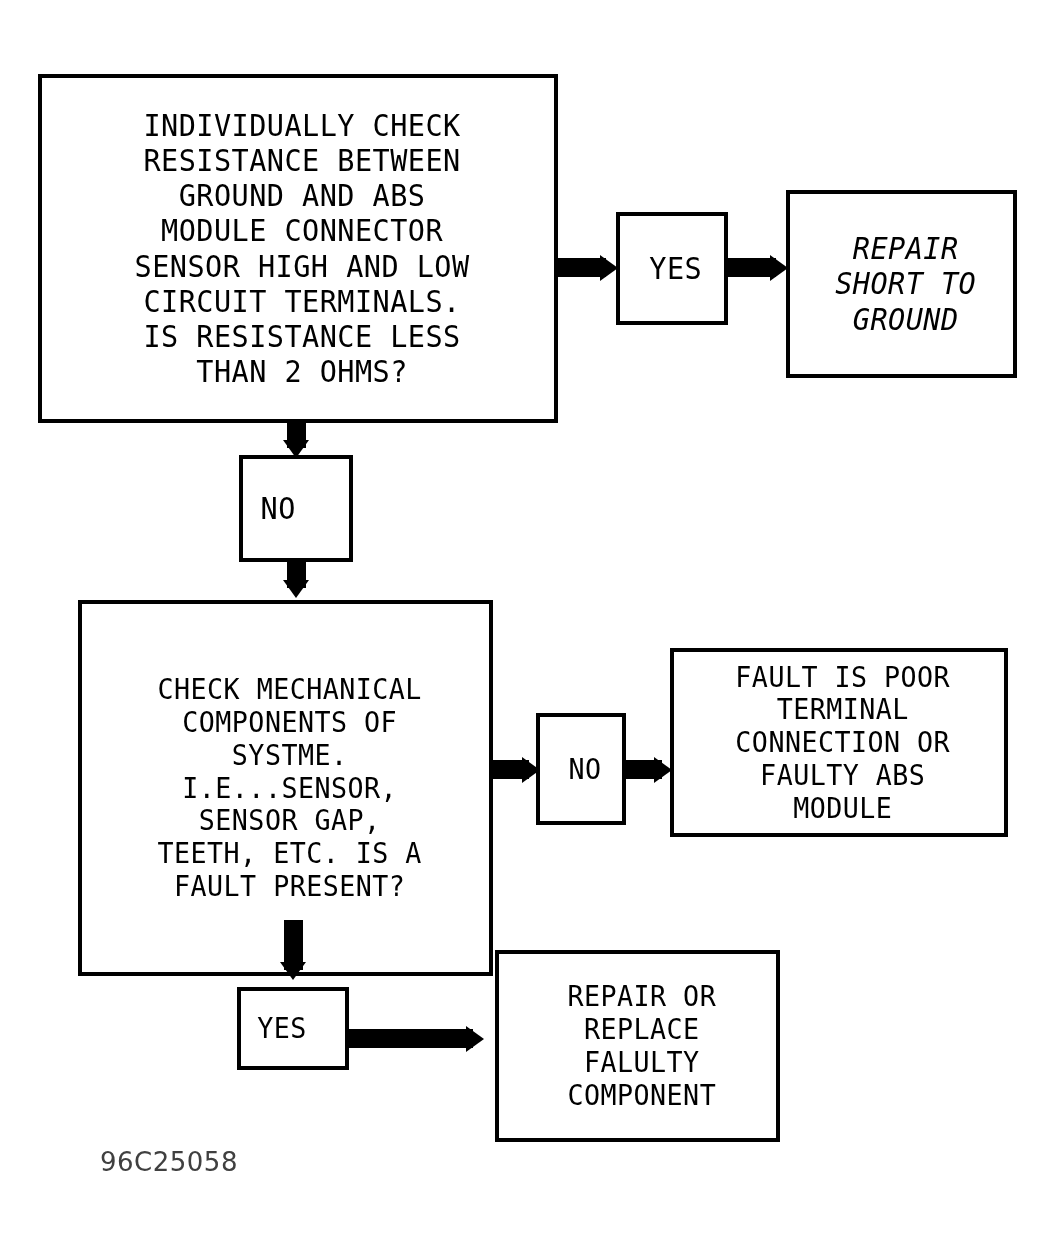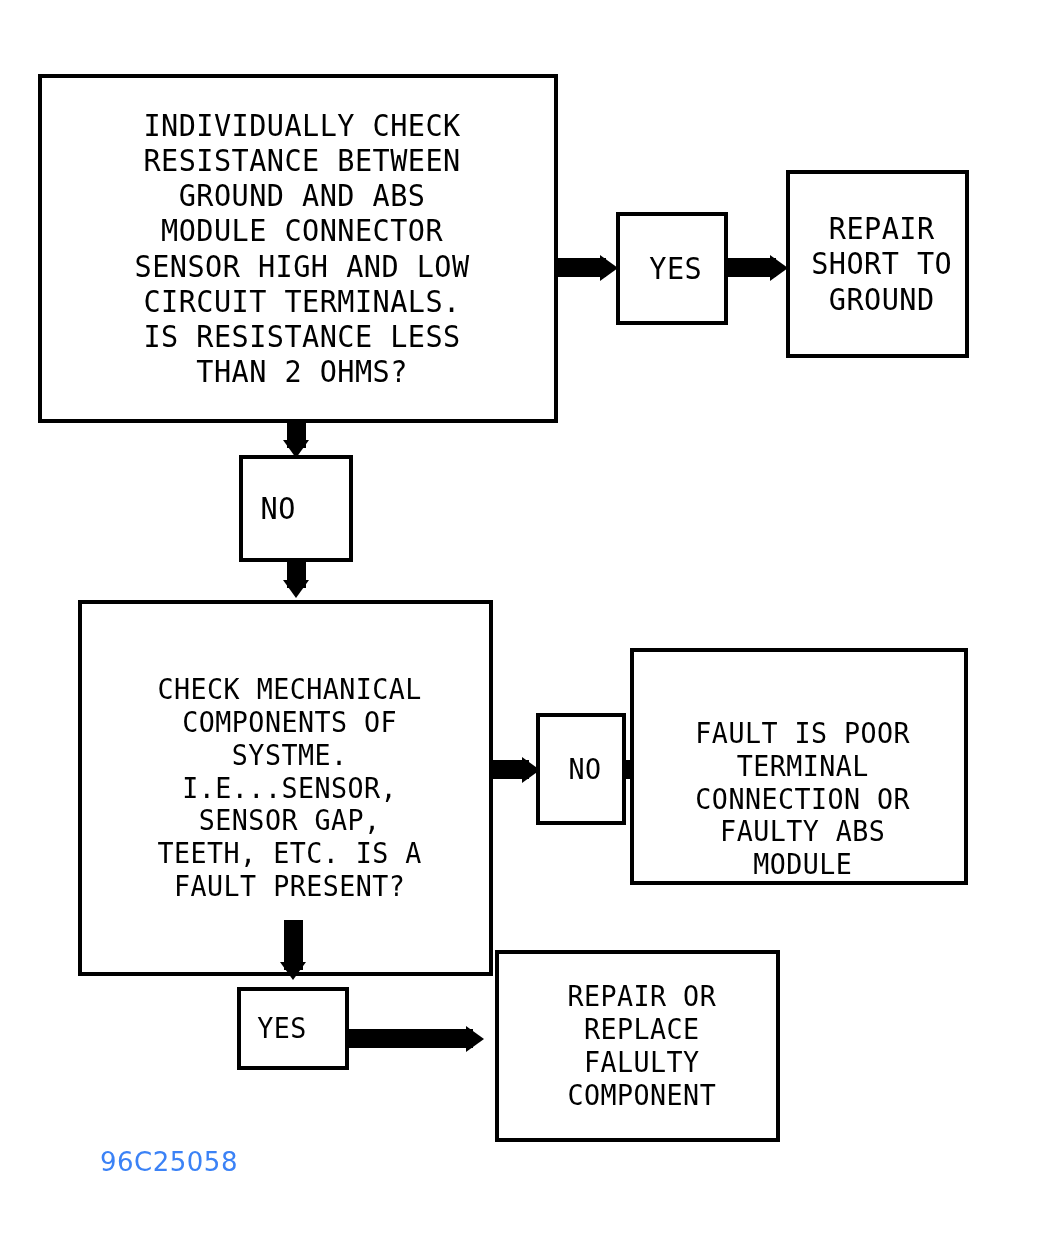--- a/index.html
+++ b/index.html
@@ -35,34 +35,34 @@
     transform: scaleX(0.92);
   }
 
   
   #node-check-resistance { left: 38px;  top: 74px;   width: 520px; height: 349px; }
   #node-check-resistance .txt { font-size: 31px; }
 
   #node-yes-top        { left: 616px; top: 212px;  width: 112px; height: 113px; }
   #node-yes-top .txt   { font-size: 31px; }
 
-  #node-repair-short   { left: 786px; top: 170px;  width: 183px; height: 188px; }
+  #node-repair-short   { left: 786px; top: 190px;  width: 231px; height: 188px; font-style: italic; }
   #node-repair-short .txt { font-size: 31px; }
 
   #node-no-top         { left: 239px; top: 455px;  width: 114px; height: 107px;
                          justify-content: flex-start; padding-left: 16px; }
   #node-no-top .txt    { font-size: 31px; text-align: left; }
 
   #node-check-mechanical { left: 78px; top: 600px; width: 415px; height: 376px; }
   #node-check-mechanical .txt { font-size: 29px; }
 
   #node-no-mid         { left: 536px; top: 713px;  width: 90px;  height: 112px; }
   #node-no-mid .txt    { font-size: 29px; }
 
-  #node-fault-poor     { left: 630px; top: 648px;  width: 338px; height: 237px; align-items: flex-end; }
+  #node-fault-poor     { left: 670px; top: 648px;  width: 338px; height: 189px; }
   #node-fault-poor .txt { font-size: 29px; }
 
   #node-yes-bottom     { left: 237px; top: 987px;  width: 112px; height: 83px;
                          justify-content: flex-start; padding-left: 14px; }
   #node-yes-bottom .txt { font-size: 29px; text-align: left; }
 
   #node-repair-replace { left: 495px; top: 950px;  width: 285px; height: 192px; }
   #node-repair-replace .txt { font-size: 29px; }
 
   
@@ -113,21 +113,21 @@
   
   #conn-yes-replace { left: 349px; top: 1029px; width: 124px; height: 19px; }
   #arrow-yes-replace{ left: 466px; top: 1026px; }
 
   #caption {
     position: absolute;
     left: 100px;
     top: 1147px;
     font-family: "DejaVu Sans", "Liberation Sans", sans-serif;
     font-size: 26px;
-    color: #3b82f6;
+    color: #404040;
     letter-spacing: 0.5px;
   }
 </style>
 </head>
 <body>
 
 <div id="canvas">
 
   <div class="node" id="node-check-resistance">
     <div class="txt">INDIVIDUALLY CHECK

